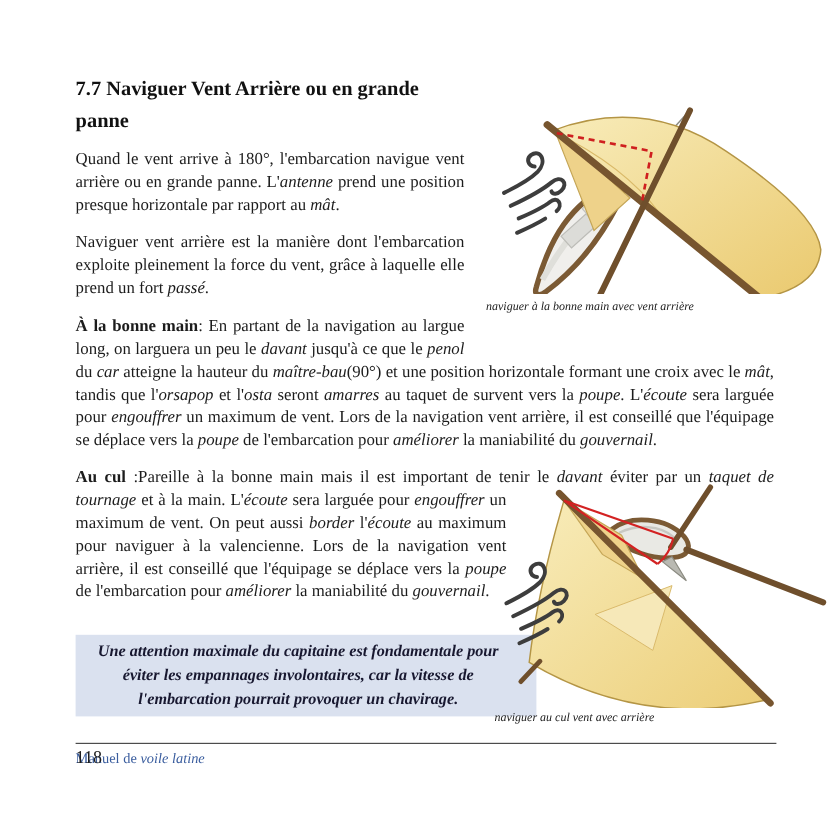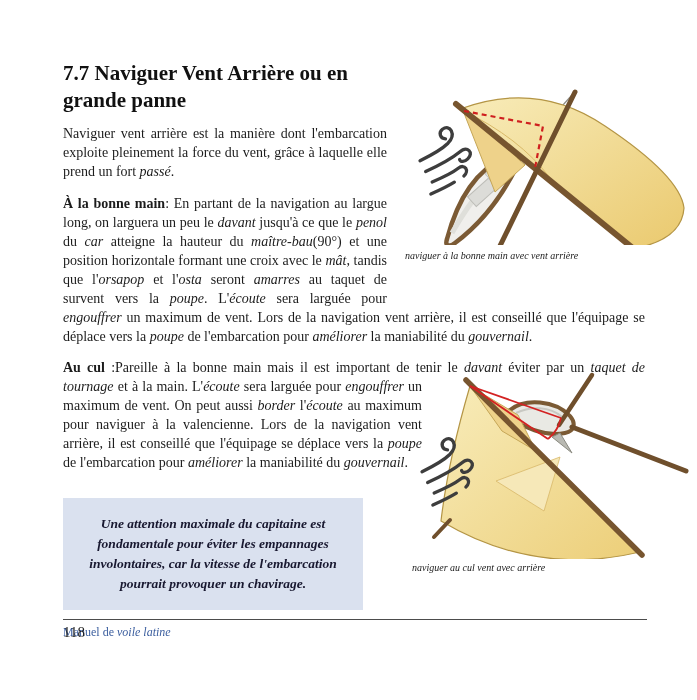--- a/index.html
+++ b/index.html
@@ -1,34 +1,34 @@
 <!DOCTYPE html>
 <html><head>
 <meta charset="utf-8">
 <style>
   html,body{margin:0;padding:0;background:#ffffff;}
   .page{position:relative;width:697px;height:700px;background:#ffffff;box-sizing:border-box;
         padding:40px 52px 0 63px;font-family:"Liberation Serif",serif;color:#1c1c1c;overflow:hidden;}
-  h1.title{font-size:21px;line-height:27px;margin:20px 0 10px 0;font-weight:bold;color:#111;}
+  h1.title{font-size:17px;line-height:27px;margin:20px 0 10px 0;font-weight:bold;color:#111;}
   p.body{font-size:14px;line-height:19px;text-align:justify;margin:0 0 12px 0;}
   p.p2{margin-bottom:13px;}
   p.p3{margin-bottom:12px;}
   .it{font-style:italic;}
   .bd{font-weight:bold;}
   .fig{float:right;}
   .fig1{width:248px;height:256px;margin:0 0 0 10px;}
   .fig1 svg{display:block;margin-left:3px;}
   .fig2{width:215px;height:198px;margin:2px 0 16px 8px;}
   .fig2 svg{display:block;margin-left:-20px;margin-top:-10px;}
   .caption{font-style:italic;font-size:10px;line-height:17.5px;color:#1a1a1a;}
   .fig1 .caption{margin:2px 0 0 8px;}
   .fig2 .caption{margin:0 0 0 -18px;white-space:nowrap;}
-  .callout{width:300px;box-sizing:border-box;background:#dae1ef;color:#181830;
+  .callout{width:384px;box-sizing:border-box;background:#dae1ef;color:#181830;
            font-weight:bold;font-style:italic;text-align:center;font-size:13.5px;
-           line-height:20px;padding:16px 12px;margin-top:26px;}
+           line-height:20px;padding:4px 12px;margin-top:26px;}
   .footer{position:absolute;left:63px;right:50px;top:619px;border-top:1.5px solid #4c4c4c;}
   .footer .pagenum{position:absolute;left:0;top:4px;font-size:15px;color:#1d1d1d;}
   .footer .booktitle{text-align:left;font-size:12px;color:#3a5d9e;padding-top:5px;}
 </style>
 </head>
 <body>
 
 <div class="page">
 
   <div class="fig fig1">
@@ -66,20 +66,21 @@
         <path d="M2,38 C18,36 30,34 40,30 C50,26 54,35 46,39 C42,41 38,40 38,37"></path>
         <path d="M5,50 C16,49 26,48 34,45 C42,42 44,51 37,54"></path>
         <path d="M0,61 C10,60 18,59 26,57"></path>
       </g>
     </svg>
     <div class="caption">naviguer à la bonne main avec vent arrière</div>
   </div>
 
   <h1 class="title">7.7 Naviguer Vent Arrière ou en grande panne</h1>
 
+  <p class="body p1"><span>Quand le vent arrive à 180°, l'embarcation navigue vent arrière ou en grande panne. L'</span><span class="it">antenne</span><span> prend une position presque horizontale par rapport au </span><span class="it">mât</span><span>.</span></p>
 
   <p class="body p2"><span>Naviguer vent arrière est la manière dont l'embarcation exploite pleinement la force du vent, grâce à laquelle elle prend un fort </span><span class="it">passé</span><span>.</span></p>
 
   <p class="body p3"><span class="bd">À la bonne main</span><span>: En partant de la navigation au largue long, on larguera un peu le </span><span class="it">davant</span><span> jusqu'à ce que le </span><span class="it">penol</span><span> du </span><span class="it">car</span><span> atteigne la hauteur du </span><span class="it">maître-bau</span><span>(90°) et une position horizontale formant une croix avec le </span><span class="it">mât</span><span>, tandis que l'</span><span class="it">orsapop</span><span> et l'</span><span class="it">osta</span><span> seront </span><span class="it">amarres</span><span> au taquet de survent vers la </span><span class="it">poupe</span><span>. L'</span><span class="it">écoute</span><span> sera larguée pour </span><span class="it">engouffrer</span><span> un maximum de vent. Lors de la navigation vent arrière, il est conseillé que l'équipage se déplace vers la </span><span class="it">poupe</span><span> de l'embarcation pour </span><span class="it">améliorer</span><span> la maniabilité du </span><span class="it">gouvernail</span><span>.</span></p>
 
   <p class="body p4">
     <span><span class="bd">Au cul</span><span> :Pareille à la bonne main mais il est important de tenir le </span><span class="it">davant</span><span> éviter par un </span><span class="it">taquet de tournage</span></span>
     
     <span class="fig fig2">
       <svg width="280" height="190" viewBox="0 0 280 190">

